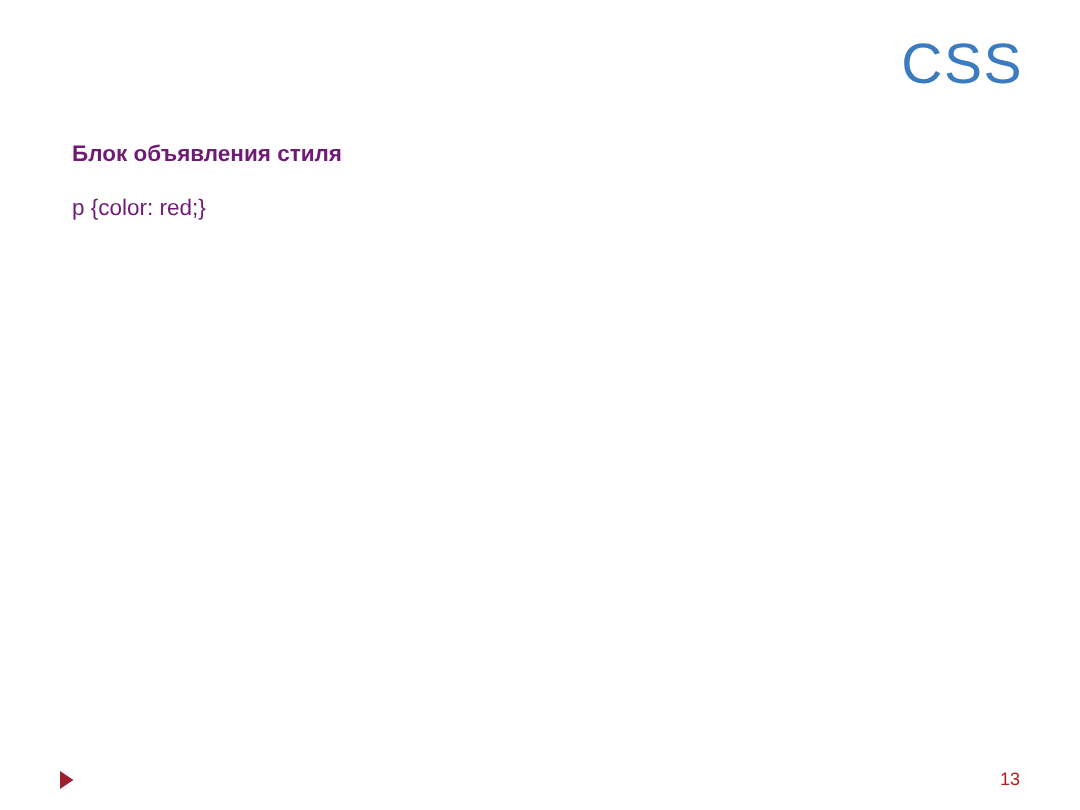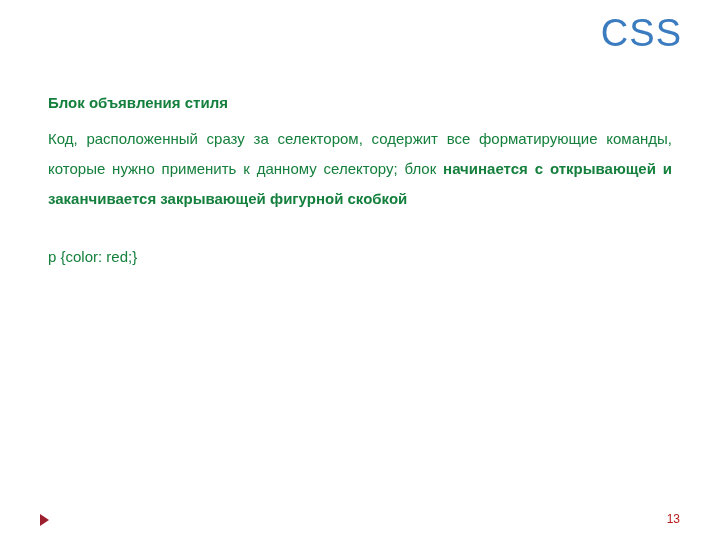--- a/index.html
+++ b/index.html
@@ -14,35 +14,35 @@
     overflow: hidden;
   }
   .slide {
     position: relative;
     width: 720px;
     height: 540px;
     box-sizing: border-box;
   }
   .title {
     position: absolute;
-    top: 12px;
+    top: 22px;
     right: 38px;
     font-size: 38px;
     letter-spacing: 1px;
     color: #3b7bbf;
     font-weight: 400;
   }
   .body {
     position: absolute;
     top: 88px;
     left: 48px;
     right: 48px;
     font-size: 15px;
     line-height: 2.0;
-    color: #15803d;
+    color: #701a75;
   }
   .heading {
     font-weight: 700;
     margin-bottom: 6px;
   }
   .para {
     text-align: justify;
     margin-bottom: 28px;
   }
   .para .b { font-weight: 700; }
@@ -74,23 +74,20 @@
 </head>
 <body>
 
 <div class="slide">
 
   <div class="title">CSS</div>
 
   <div class="body">
     <div class="heading">Блок объявления стиля</div>
 
-    <div class="para">
-      <span>Код, расположенный сразу за селектором, содержит все форматирующие команды, которые нужно применить к данному селектору; блок </span><span class="b">начинается с открывающей и заканчивается закрывающей фигурной скобкой</span>
-    </div>
 
 
     <div class="example">
       <span>p </span><span class="b">{color: red;}</span>
     </div>
   </div>
 
   <div class="marker"></div>
   <div class="pagenum">13</div>
 </div>

